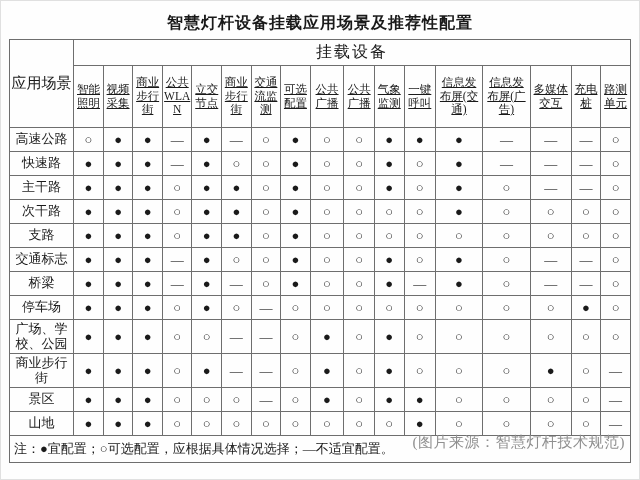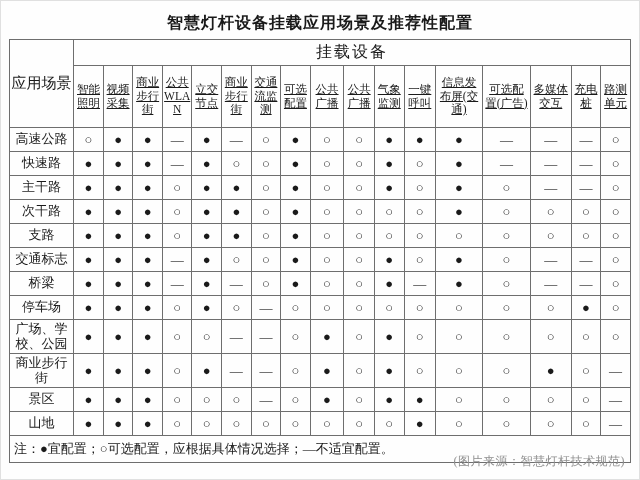--- a/index.html
+++ b/index.html
@@ -30,22 +30,22 @@
   tbody tr.tall{height:34px;}
   .corner{font-size:15px;font-weight:normal;}
   .group{font-size:16px;font-weight:normal;letter-spacing:2px;}
   .dev{font-size:11.5px;font-weight:normal;line-height:1.18;word-break:break-all;}
   .rowlab{font-size:13px;font-weight:normal;line-height:1.15;word-break:break-all;}
   .sym{font-size:13px;line-height:1;}
   .note-row td{
     text-align:left;font-size:13px;padding:3px 4px;height:20px;
   }
   .attribution{
-    position:absolute;right:14px;top:452px;
-    font-size:12px;color:#8f8f8f;letter-spacing:0.5px;
+    position:absolute;right:14px;top:432px;
+    font-size:15px;color:#8f8f8f;letter-spacing:0.5px;
   }
 </style>
 </head>
 <body>
 
 <div class="frame">
   <div class="title">智慧灯杆设备挂载应用场景及推荐性配置</div>
 
   <table>
     <colgroup id="colgroup">
@@ -80,21 +80,21 @@
           <th class="dev">公共WLAN</th>
           <th class="dev">立交节点</th>
           <th class="dev">商业步行街</th>
           <th class="dev">交通流监测</th>
           <th class="dev">可选配置</th>
           <th class="dev">公共广播</th>
           <th class="dev">公共广播</th>
           <th class="dev">气象监测</th>
           <th class="dev">一键呼叫</th>
           <th class="dev">信息发布屏(交通)</th>
-          <th class="dev">可选配置(广告)</th>
+          <th class="dev">信息发布屏(广告)</th>
           <th class="dev">多媒体交互</th>
           <th class="dev">充电桩</th>
           <th class="dev">路测单元</th>
         </tr>
     </thead>
     <tbody id="table-body">
       <tr>
           <th class="rowlab">高速公路</th>
           <td class="sym">○</td>
           <td class="sym">●</td>

